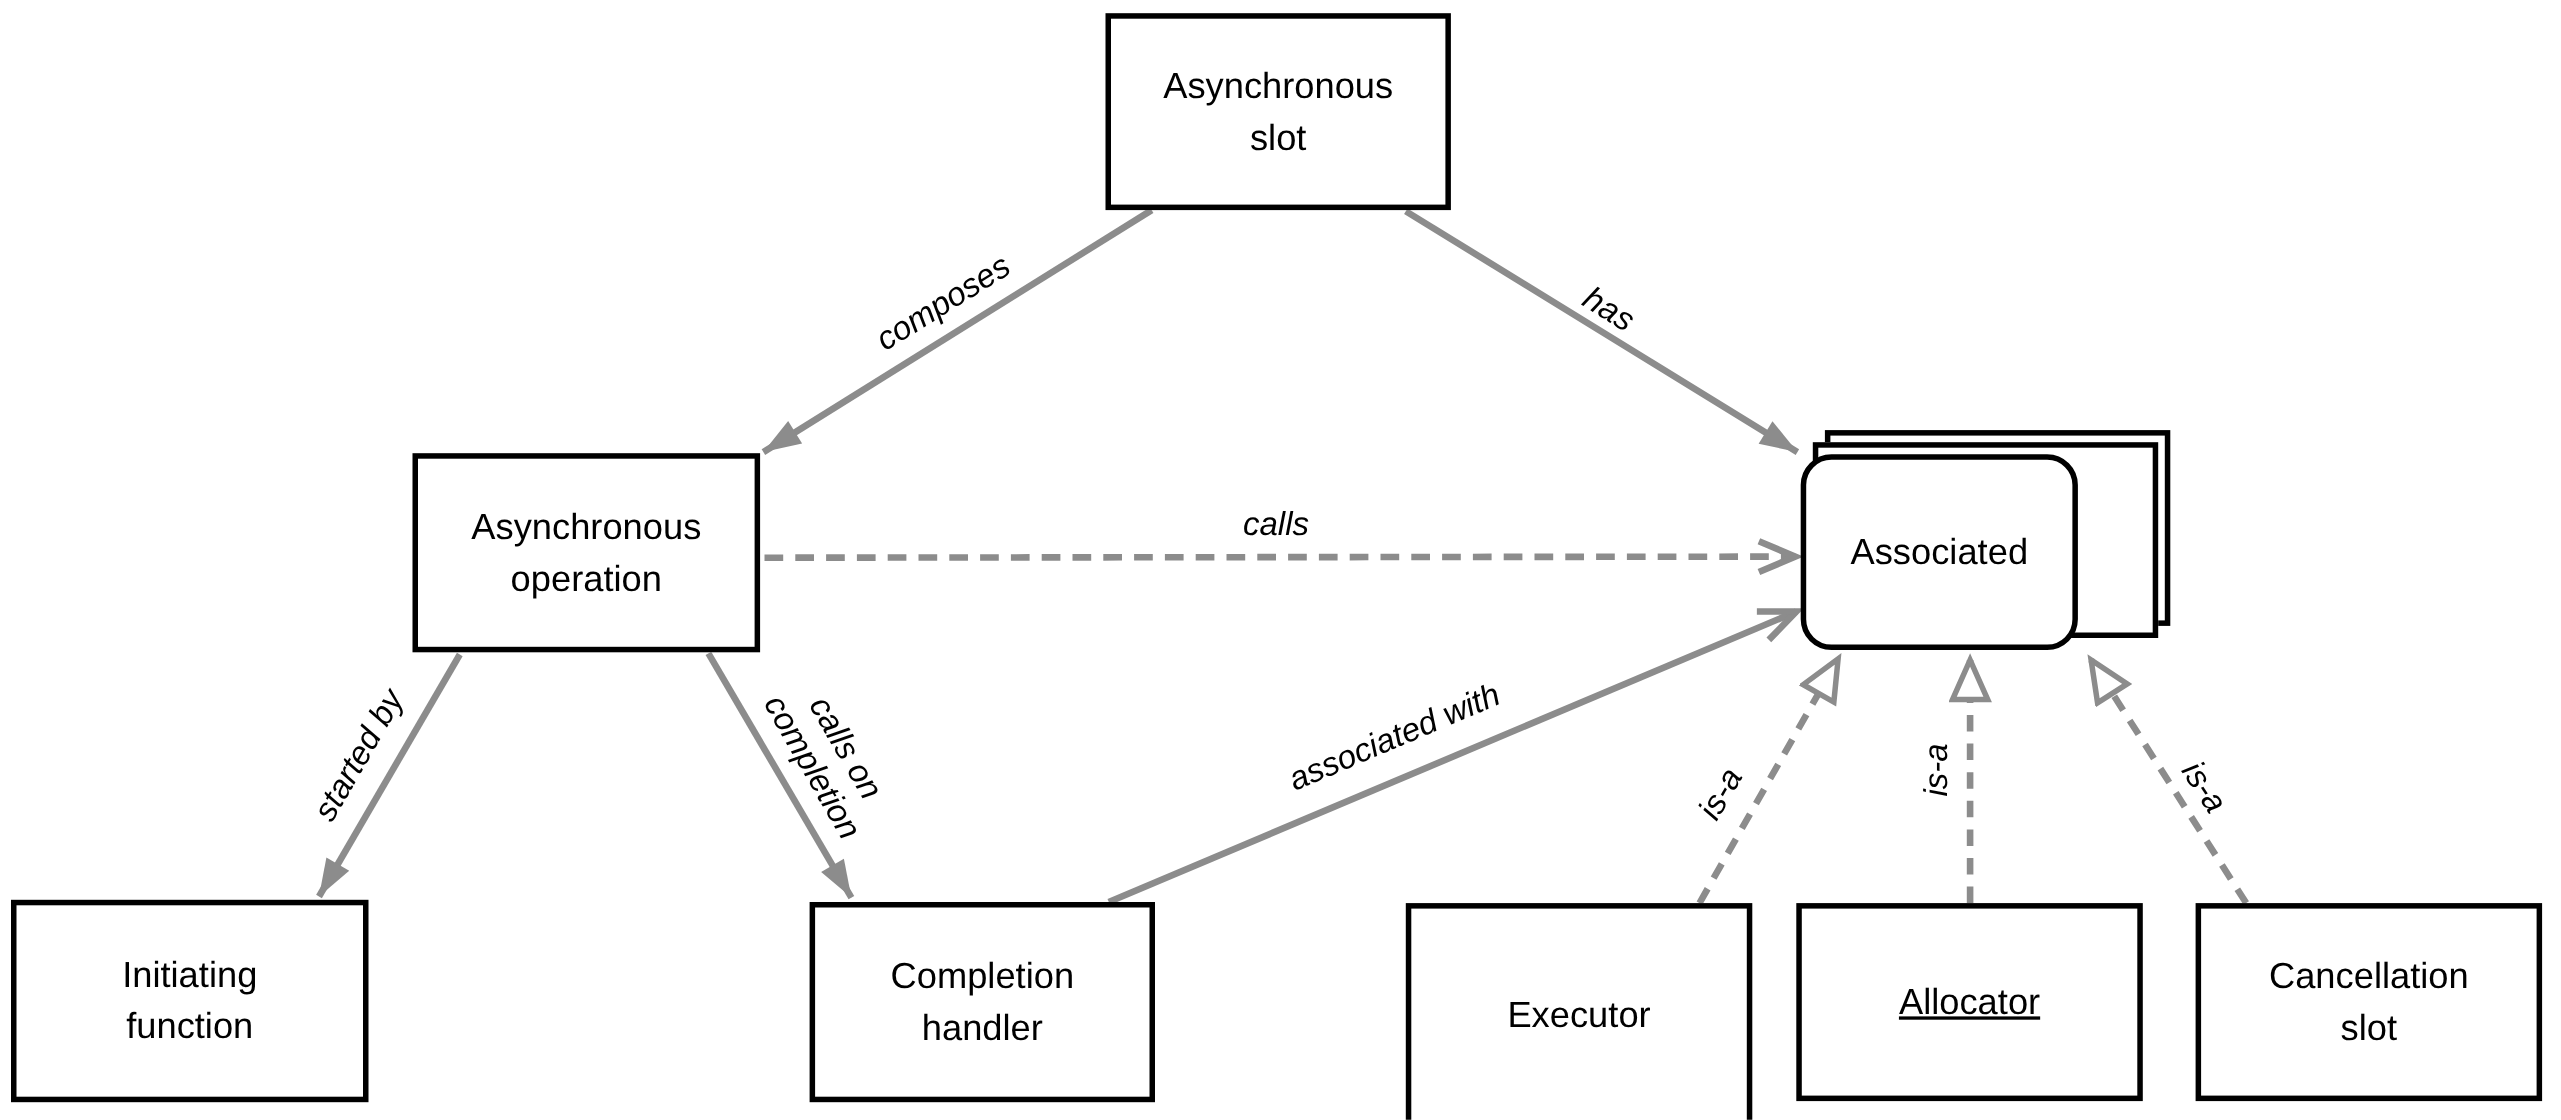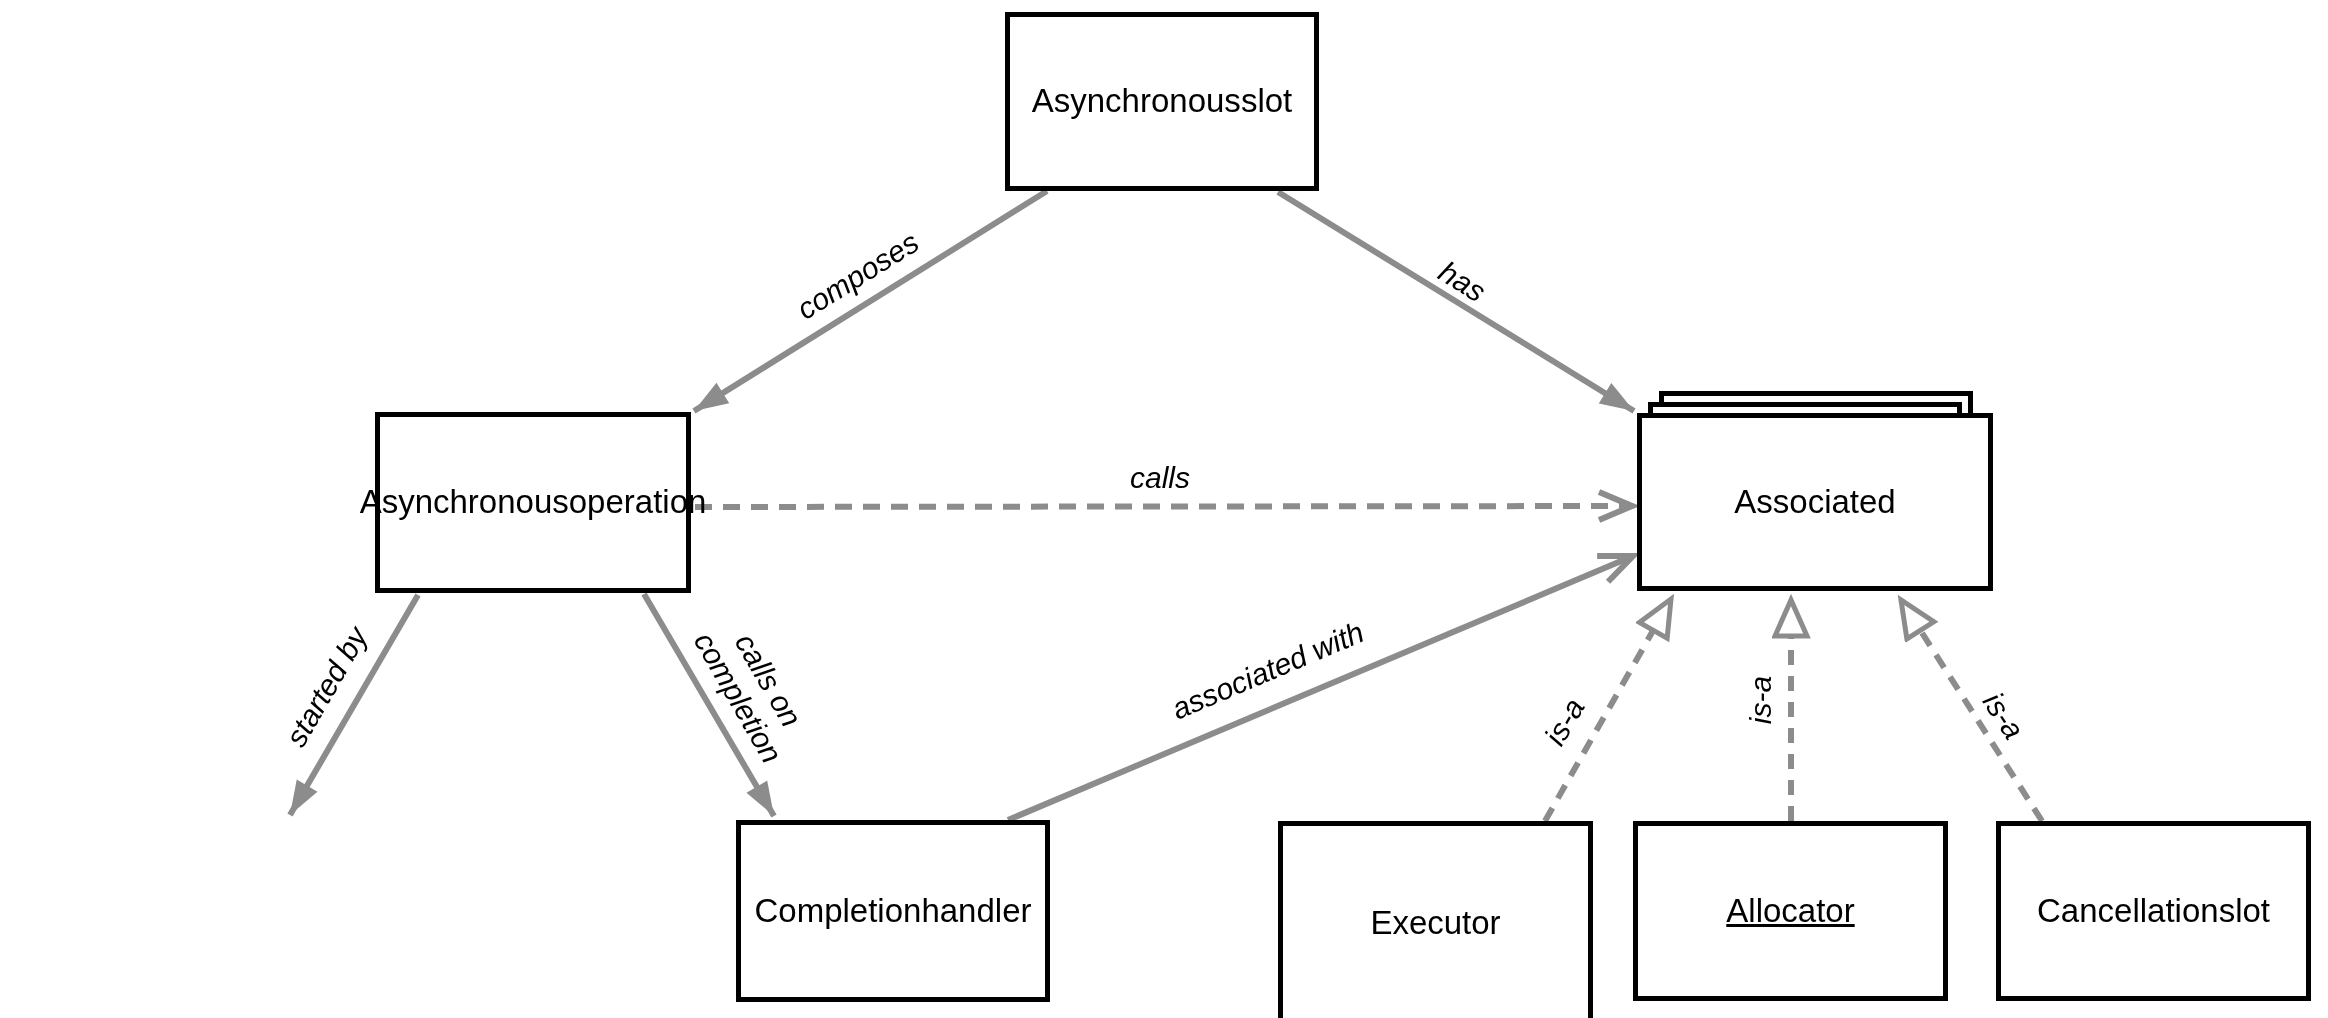--- a/index.html
+++ b/index.html
@@ -1,21 +1,21 @@
 <!DOCTYPE html>
 <html><head>
 <meta charset="utf-8">
 <style>
   html,body{margin:0;padding:0;background:#ffffff;}
   body{width:2328px;height:1018px;position:relative;overflow:hidden;
        font-family:"Liberation Sans",sans-serif;color:#000;}
   #canvas{position:absolute;left:0;top:0;width:2328px;height:1018px;}
   svg.arrows{position:absolute;left:0;top:0;}
   .node{position:absolute;box-sizing:border-box;border:5px solid #000;background:#fff;
-        display:flex;flex-direction:row;align-items:center;justify-content:center;
+        display:flex;flex-direction:column;align-items:center;justify-content:center;
         font-size:33px;line-height:1.42;text-align:center;z-index:3;}
   .node.behind{z-index:1;}
   .node.behind2{z-index:2;}
   .edge-label{position:absolute;font-size:30px;font-style:italic;white-space:nowrap;
               text-align:center;line-height:1.15;z-index:4;color:#000;}
 </style>
 </head>
 <body>
 
 <div id="canvas">
@@ -50,24 +50,28 @@
   <div class="node" style="left:1005px;top:12px;width:314px;height:179px;">
     <span>Asynchronous</span>
     <span>slot</span>
   </div>
 
   <div class="node" style="left:375px;top:412px;width:316px;height:181px;">
     <span>Asynchronous</span>
     <span>operation</span>
   </div>
 
-  <div class="node" style="left:1637px;top:413px;width:356px;height:178px;">
+  <div class="node" style="left:1637px;top:413px;width:252px;height:178px;border-radius:28px;">
     <span>Associated</span>
   </div>
 
+  <div class="node" style="left:10px;top:818px;width:325px;height:184px;">
+    <span>Initiating</span>
+    <span>function</span>
+  </div>
 
   <div class="node" style="left:736px;top:820px;width:314px;height:182px;">
     <span>Completion</span>
     <span>handler</span>
   </div>
 
   <div class="node" style="left:1278px;top:821px;width:315px;height:204px;">
     <span>Executor</span>
   </div>
 

